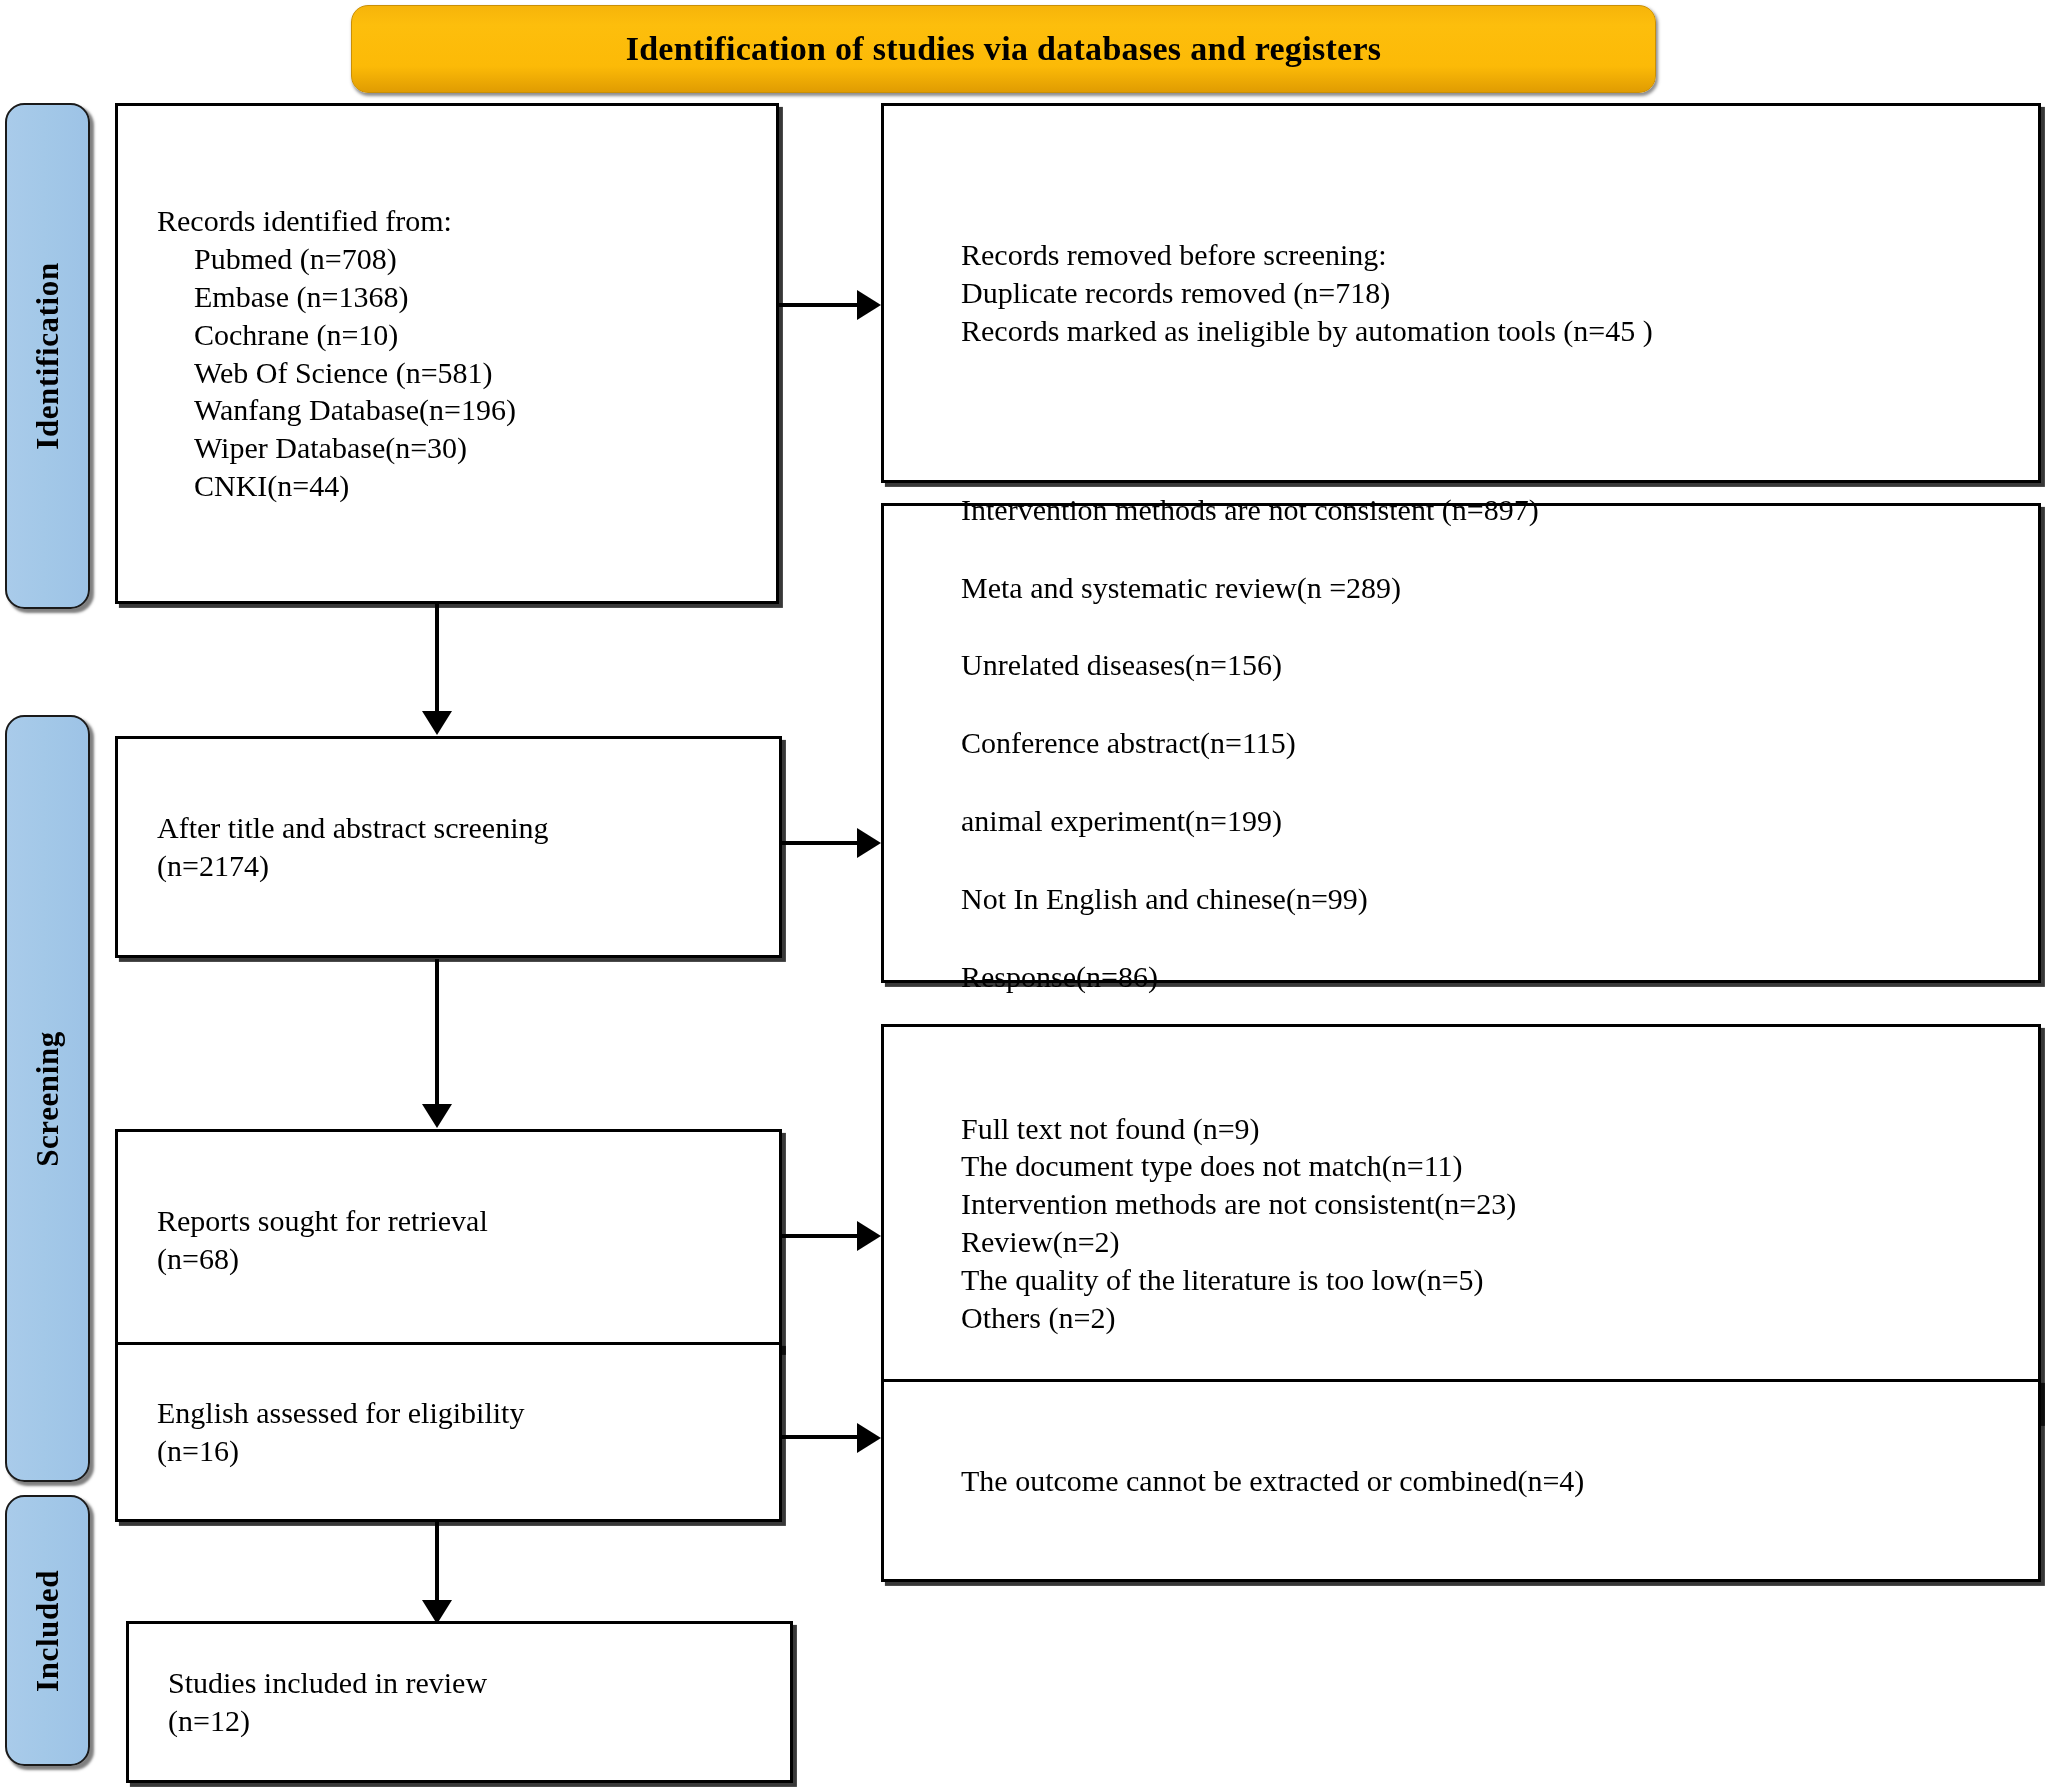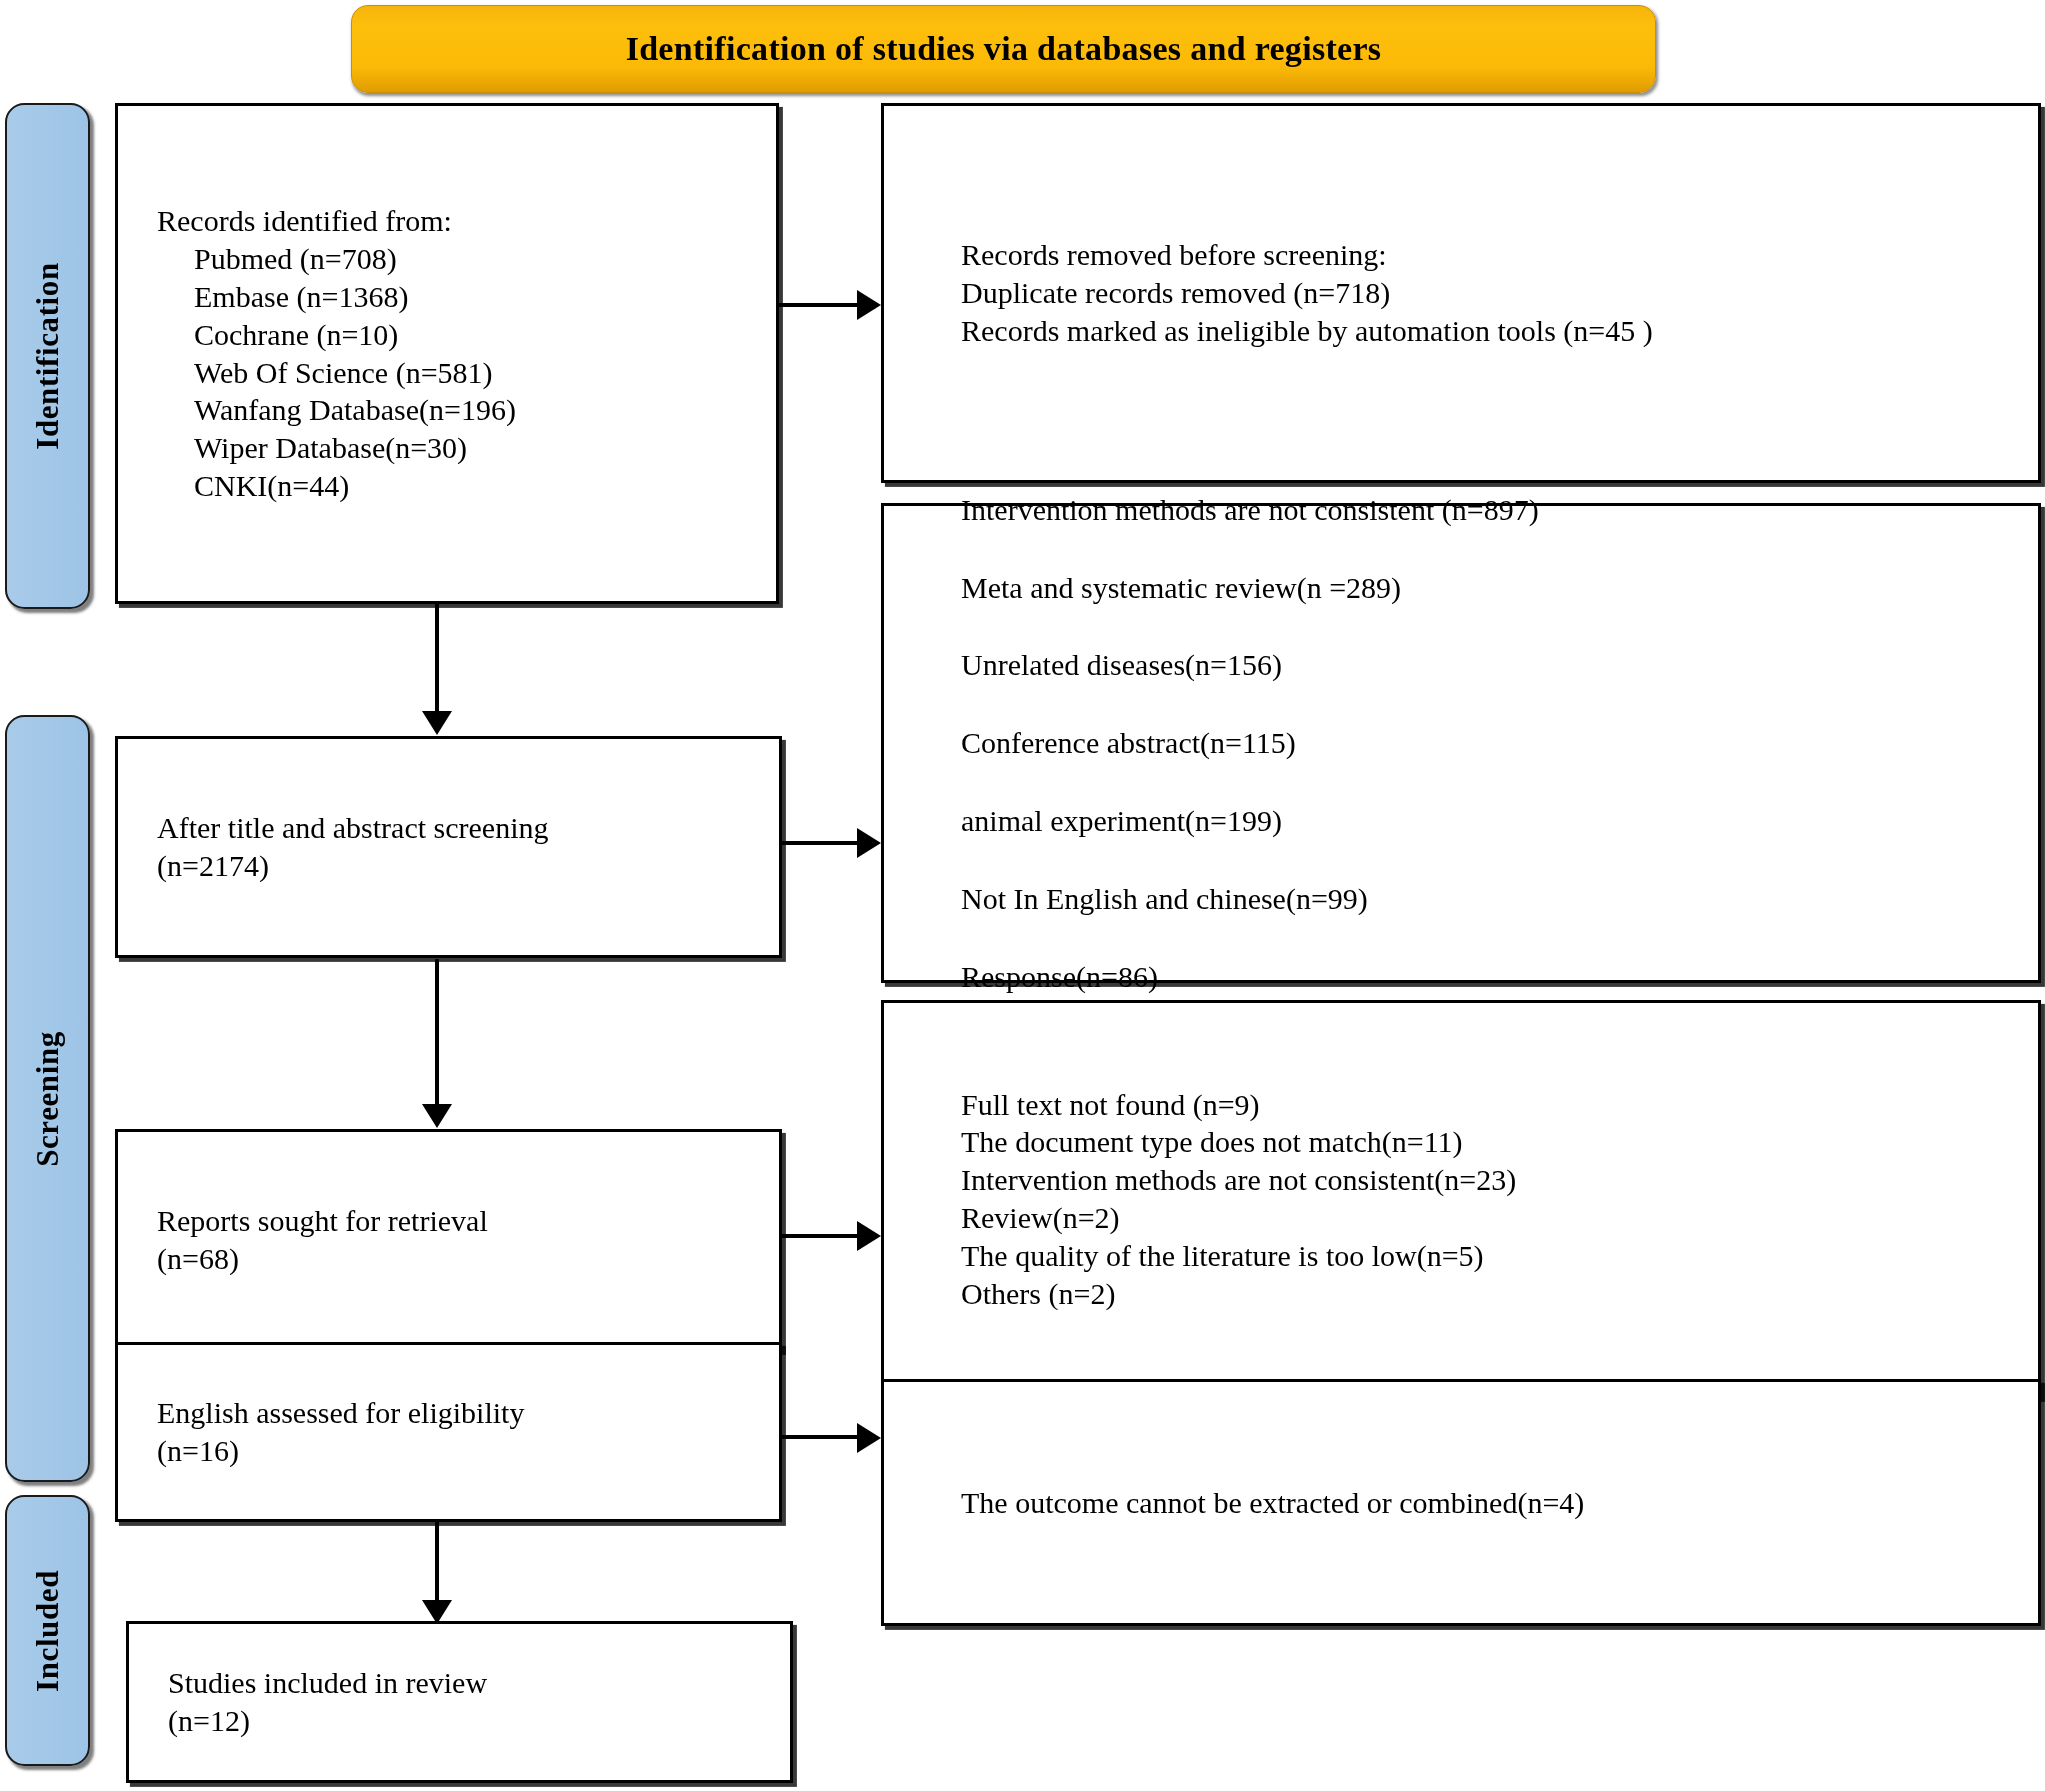--- a/index.html
+++ b/index.html
@@ -184,41 +184,41 @@
   <div class="arrow-right" style="left:857px; top:828px;"></div>
 
   <div class="conn-v" style="left:435px; top:959px; width:3.9px; height:147px;"></div>
   <div class="arrow-down" style="left:422px; top:1104px;"></div>
 
   <div class="flow-box pad-left" style="left:115px; top:1129px; width:667px; height:222px;">
     <div class="box-line">Reports sought for retrieval</div>
     <div class="box-line">(n=68)</div>
   </div>
 
-  <div class="flow-box pad-left-wide" style="left:881px; top:1000px; width:1160px; height:398px;">
+  <div class="flow-box pad-left-wide" style="left:881px; top:1024px; width:1160px; height:398px;">
     <div class="box-line">Full text not found (n=9)</div>
     <div class="box-line">The document type does not match(n=11)</div>
     <div class="box-line">Intervention methods are not consistent(n=23)</div>
     <div class="box-line">Review(n=2)</div>
     <div class="box-line">The quality of the literature is too low(n=5)</div>
     <div class="box-line">Others (n=2)</div>
   </div>
 
   <div class="conn-h" style="left:780px; top:1234px; width:77px;"></div>
   <div class="arrow-right" style="left:857px; top:1221px;"></div>
 
   <div class="conn-v" style="left:435px; top:1352px; width:3.9px; height:97px;"></div>
   <div class="arrow-down" style="left:422px; top:1447px;"></div>
 
   <div class="flow-box pad-left" style="left:115px; top:1342px; width:667px; height:180px;">
     <div class="box-line">English assessed for eligibility</div>
     <div class="box-line"> (n=16)</div>
   </div>
 
-  <div class="flow-box pad-left-wide" style="left:881px; top:1379px; width:1160px; height:247px;">
+  <div class="flow-box pad-left-wide" style="left:881px; top:1379px; width:1160px; height:203px;">
     <div class="box-line">The outcome cannot be extracted or combined(n=4)</div>
   </div>
 
   <div class="conn-h" style="left:780px; top:1435px; width:77px;"></div>
   <div class="arrow-right" style="left:857px; top:1423px;"></div>
 
   <div class="conn-v" style="left:435px; top:1522px; width:3.9px; height:79px;"></div>
   <div class="arrow-down" style="left:422px; top:1600px;"></div>
 
   <div class="flow-box pad-left" style="left:126px; top:1621px; width:667px; height:162px;">

